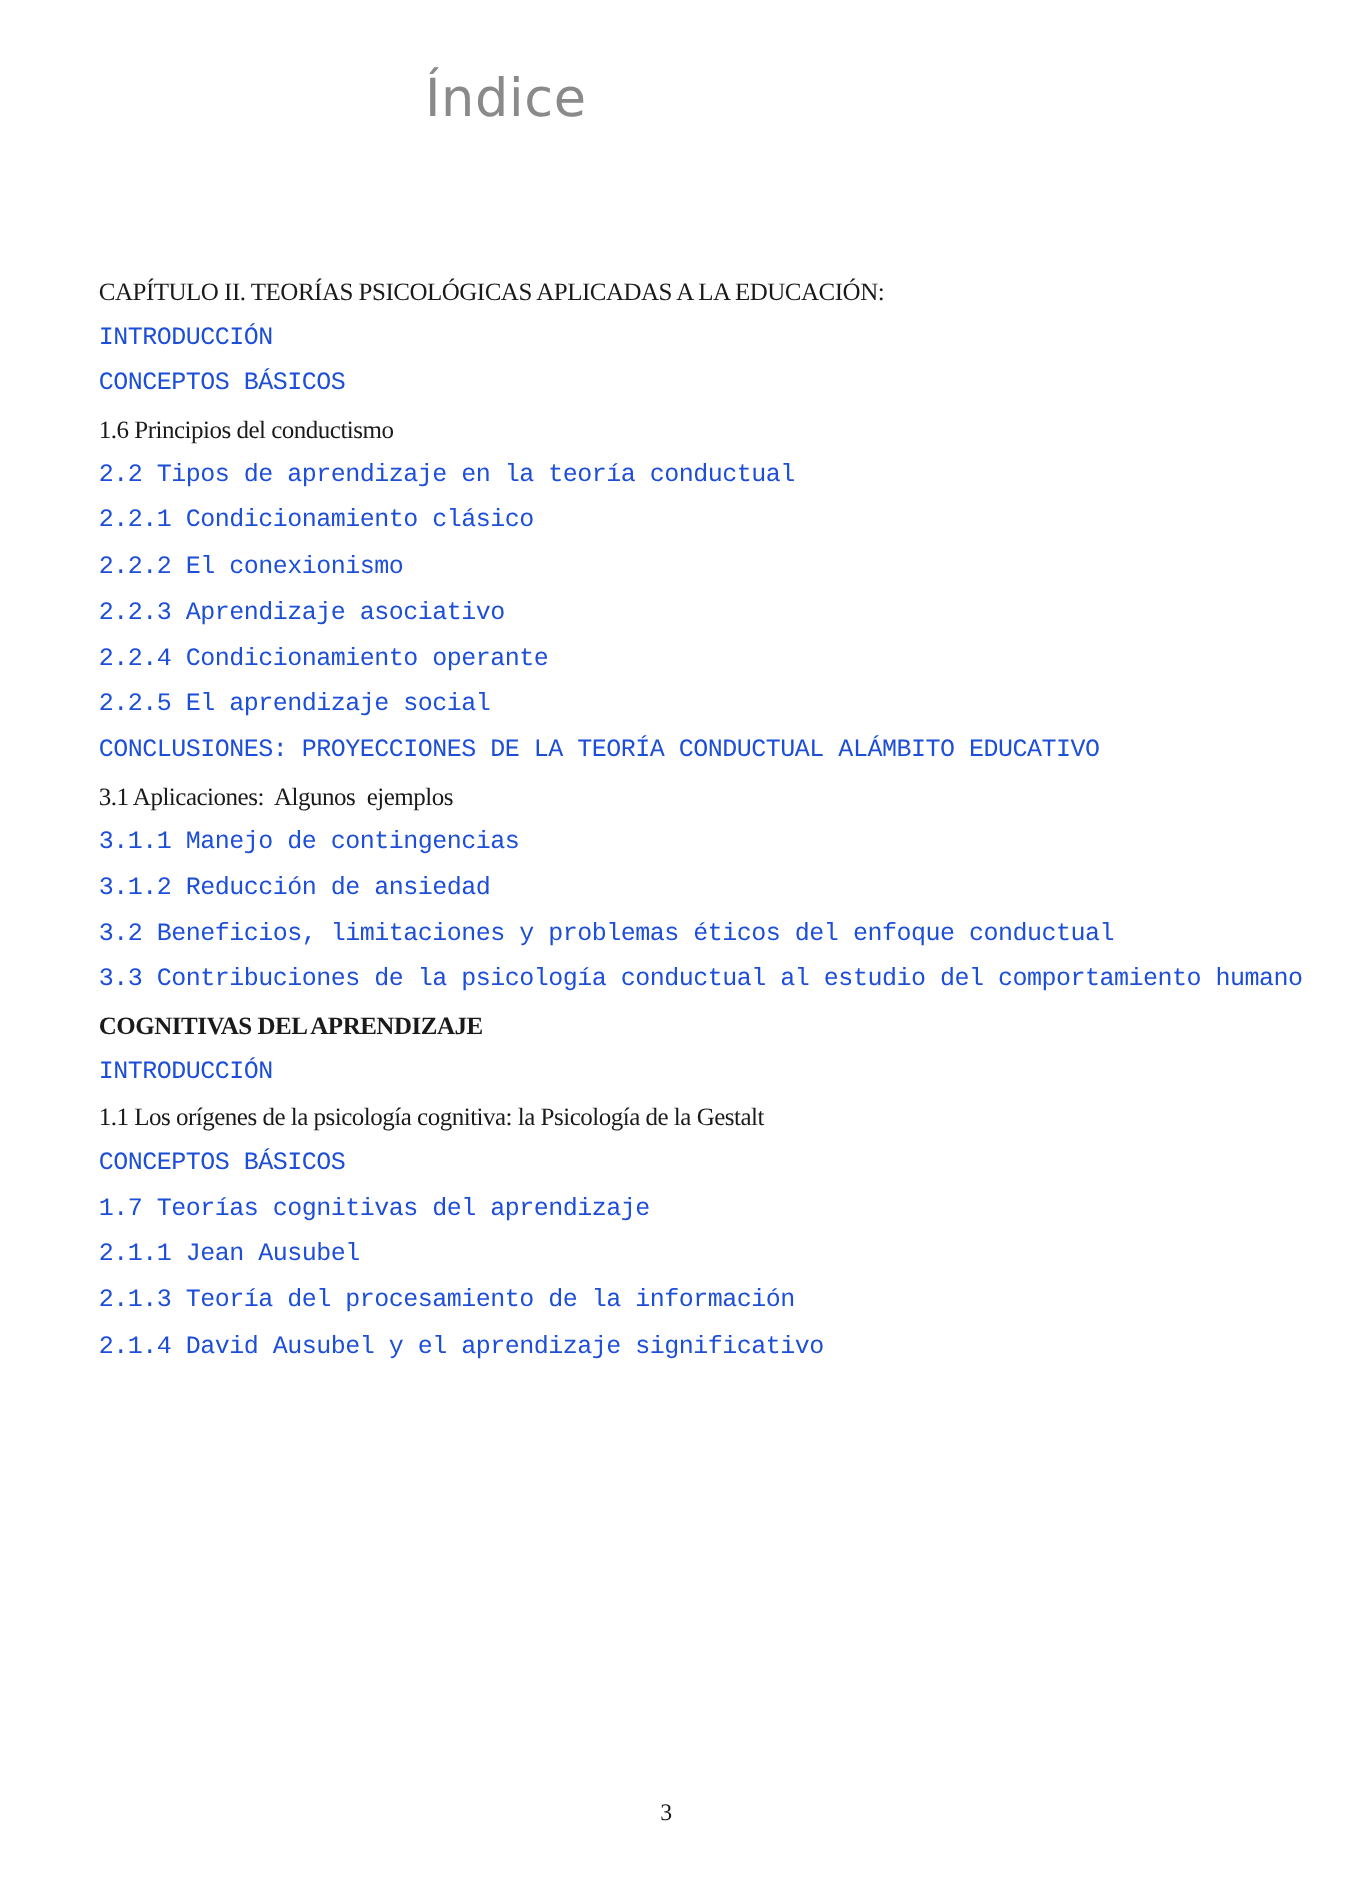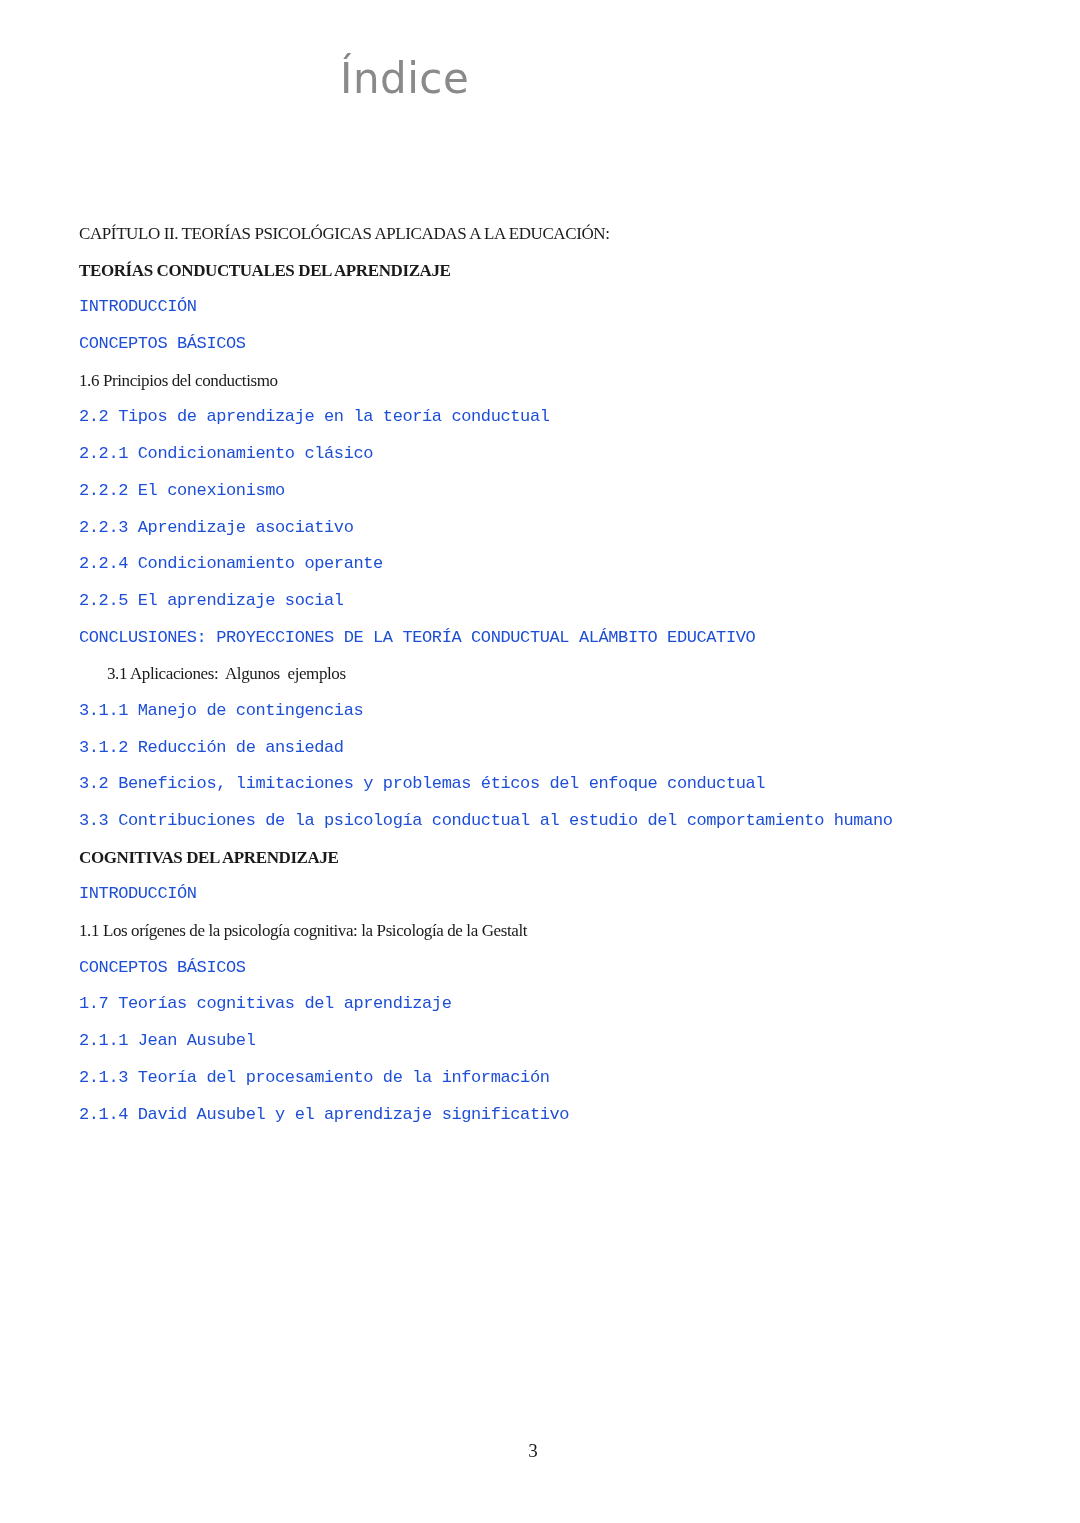--- a/index.html
+++ b/index.html
@@ -4,51 +4,50 @@
 <style>
   html, body { margin: 0; padding: 0; background: #ffffff; }
   body { width: 1080px; height: 1523px; position: relative; overflow: hidden; }
   .page-title {
     position: absolute; left: 340px; top: 58px;
     font-family: "DejaVu Sans", sans-serif; font-size: 42px; color: #8a8a8a;
     letter-spacing: 0.5px; line-height: 1;
   }
   .toc { position: absolute; left: 79px; top: 216px; width: 960px; }
   .toc-entry {
-    font-family: "Liberation Serif", serif; font-size: 17px;
+    font-family: "Liberation Serif", serif; font-size: 20px;
     height: 36.7px; line-height: 36.7px; white-space: nowrap;
     letter-spacing: -0.4px;
   }
   .dark { color: #1a1a1a; }
   .gray { color: #1d4ed8; font-family: Liberation Mono, monospace; }
   .bold { font-weight: bold; color: #1a1a1a; }
   .page-number {
     position: absolute; left: 0; width: 1066px; top: 1440px; text-align: center;
     font-family: "Liberation Serif", serif; font-size: 19px; color: #1a1a1a;
   }
 </style>
 </head>
 <body>
 
 <div class="page-title">Índice</div>
 
 <div class="toc">
   <div class="toc-entry dark">CAPÍTULO II. TEORÍAS PSICOLÓGICAS APLICADAS A LA EDUCACIÓN:</div>
-  <div class="toc-entry bold">TEORÍAS CONDUCTUALES DEL APRENDIZAJE</div>
   <div class="toc-entry gray">INTRODUCCIÓN</div>
   <div class="toc-entry gray">CONCEPTOS BÁSICOS</div>
   <div class="toc-entry dark">1.6 Principios del conductismo</div>
   <div class="toc-entry gray">2.2 Tipos de aprendizaje en la teoría conductual</div>
   <div class="toc-entry gray">2.2.1 Condicionamiento clásico</div>
   <div class="toc-entry gray">2.2.2 El conexionismo</div>
   <div class="toc-entry gray">2.2.3 Aprendizaje asociativo</div>
   <div class="toc-entry gray">2.2.4 Condicionamiento operante</div>
   <div class="toc-entry gray">2.2.5 El aprendizaje social</div>
   <div class="toc-entry gray">CONCLUSIONES: PROYECCIONES DE LA TEORÍA CONDUCTUAL ALÁMBITO EDUCATIVO</div>
-  <div class="toc-entry dark" style="white-space: pre; margin-left: 28px;">3.1 Aplicaciones:  Algunos  ejemplos</div>
+  <div class="toc-entry dark" style="white-space: pre;">3.1 Aplicaciones:  Algunos  ejemplos</div>
   <div class="toc-entry gray">3.1.1 Manejo de contingencias</div>
   <div class="toc-entry gray">3.1.2 Reducción de ansiedad</div>
   <div class="toc-entry gray">3.2 Beneficios, limitaciones y problemas éticos del enfoque conductual</div>
   <div class="toc-entry gray">3.3 Contribuciones de la psicología conductual al estudio del comportamiento humano</div>
   <div class="toc-entry bold">COGNITIVAS DEL APRENDIZAJE</div>
   <div class="toc-entry gray">INTRODUCCIÓN</div>
   <div class="toc-entry dark">1.1 Los orígenes de la psicología cognitiva: la Psicología de la Gestalt</div>
   <div class="toc-entry gray">CONCEPTOS BÁSICOS</div>
   <div class="toc-entry gray">1.7 Teorías cognitivas del aprendizaje</div>
   <div class="toc-entry gray">2.1.1 Jean Ausubel</div>

